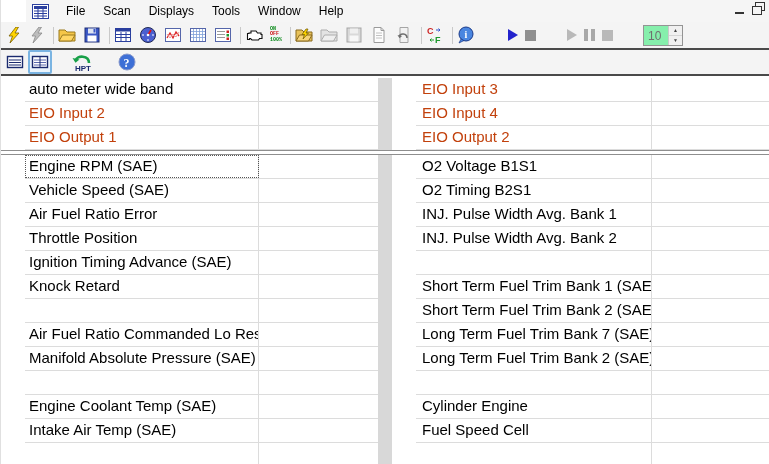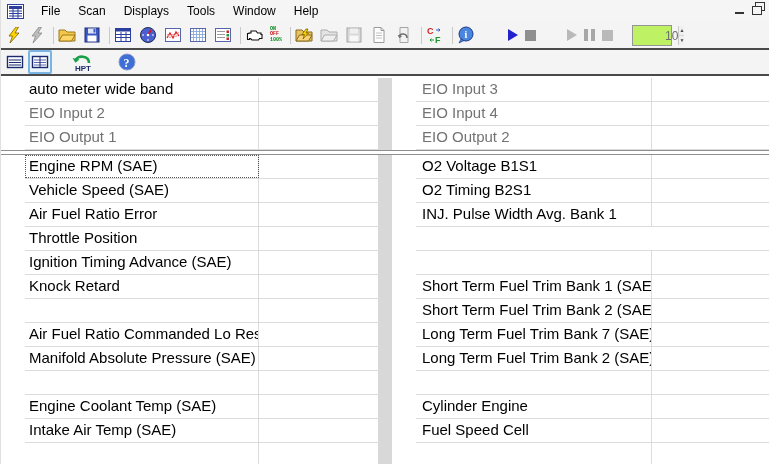--- a/index.html
+++ b/index.html
@@ -2,21 +2,21 @@
 <html><head>
 <meta charset="utf-8">
 <style>
   * { box-sizing: border-box; margin: 0; padding: 0; }
   html,body { width: 769px; height: 464px; overflow: hidden; background: #fff;
     font-family: "Liberation Sans", sans-serif; }
   body { position: relative; border-left: 1px solid #e0e0e0; }
 
   
   .menubar { height: 22px; background: #f5f5f5; display: flex; align-items: center;
-    padding-left: 6px; font-size: 12px; color: #000; position: relative; }
+    padding-left: 6px; font-size: 12px; color: #000; position: relative; margin-left: 25px; }
   .menubar .menu-item { padding: 3px 9px; cursor: default; }
   .mdi-icon { width: 17px; height: 15px; margin-right: 8px; }
   .win-controls { position: absolute; right: 4px; top: 2px; display: flex; gap: 8px; align-items: center; }
   .minbar { display:inline-block; width: 9px; height: 2px; background: #333; margin-top: 9px; }
 
   
   .tbar { background: #f4f4f4; display: flex; align-items: center; padding-left: 5px; }
   .tbar1 { height: 28px; border-bottom: 2px solid #4a4a4a; }
   .tbar2 { height: 26px; border-bottom: 2px solid #4a4a4a; }
   .tbar > * { margin-right: 7px; flex: none; }
@@ -24,42 +24,42 @@
   .ico { width: 18px; height: 18px; display: block; }
   .ico16 { width: 16px; height: 16px; display: block; }
   .onoff { font-size: 5px; font-weight: bold; line-height: 5.5px; font-family: "Liberation Mono", monospace; }
   .onoff .g { color: #0a8a1a; } .onoff .r { color: #cc1111; }
   .play-tri { width: 0; height: 0; border-top: 6px solid transparent; border-bottom: 6px solid transparent; border-left: 10px solid #2222cc; }
   .play-tri.dis { border-left-color: #b9b9b9; }
   .stop-sq { width: 11px; height: 11px; background: #8f8f8f; }
   .stop-sq.dis { background: #b9b9b9; }
   .pause-bars { display: flex; gap: 3px; }
   .pause-bars div { width: 4px; height: 12px; background: #a8a8a8; }
-  .spinner { margin-left: 12px; width: 40px; height: 21px; border: 1px solid #949494; background: #bef264; display: flex; padding-left: 28px; }
+  .spinner { margin-left: 23px; width: 40px; height: 21px; border: 1px solid #949494; background: #86efac; display: flex; }
   .spin-val { flex: 1; font-size: 12px; color: #6f6f6f; padding: 3px 0 0 4px; }
   .spin-btns { width: 14px; border-left: 1px solid #c9c9c9; display: flex; flex-direction: column; }
   .spin-btns div { flex: 1; font-size: 5px; line-height: 9px; text-align: center; color: #444; background: #f0f0f0; }
   .spin-btns .spin-up { border-bottom: 1px solid #d5d5d5; }
   .selbox { border: 2px solid #7ab4e2; border-radius: 2px; padding: 1px; background: #eaf4fc; }
   .mlPlay { margin-left: 26px; } .mlPlay2 { margin-left: 24px; }
 
   
   .grid-area { position: relative; background: #fff; padding-top: 2px; font-size: 15px; }
   .gsec { display: flex; }
   .pane { width: 377px; padding-left: 24px; }
   .pane.rp { width: 377px; }
   .strip { width: 15px; background: #d8d8d8; }
   .row { height: 24px; display: flex; border-bottom: 1px solid #dcdcdc; }
   .cell { height: 100%; white-space: nowrap; overflow: hidden; }
   .cell.name { padding: 2px 0 0 4px; border-right: 1px solid #dcdcdc; }
   .lp .cell.name { width: 250px; }
   .lp .cell.val { width: 127px; }
   .rp .cell.name { width: 252px; padding-left: 6px; }
   .rp .cell.val { width: 125px; }
-  .muted { color: #737373; }
+  .muted { color: #c2410c; }
   .selected { outline: 1px dotted #555; outline-offset: -1px; }
   .hdivider { height: 5px; background: #fff; border-top: 1px solid #8e8e8e; border-bottom: 1px solid #8e8e8e; }
 </style>
 </head>
 <body>
 
 <div class="menubar">
   <svg class="mdi-icon" viewBox="0 0 17 15">
     <rect x="0.5" y="0.5" width="16" height="14" fill="#fff" stroke="#2a3f9e" stroke-width="1"></rect>
     <rect x="2" y="2" width="13" height="3" fill="#2a3f9e"></rect>
@@ -312,20 +312,21 @@
       </div>
       <div class="row">
         <div class="cell name">O2 Timing B2S1</div>
         <div class="cell val"></div>
       </div>
       <div class="row">
         <div class="cell name">INJ. Pulse Width Avg. Bank 1</div>
         <div class="cell val"></div>
       </div>
       <div class="row">
+        <div class="cell name">INJ. Pulse Width Avg. Bank 2</div>
         <div class="cell val"></div>
       </div>
       <div class="row">
         <div class="cell name"></div>
         <div class="cell val"></div>
       </div>
       <div class="row">
         <div class="cell name">Short Term Fuel Trim Bank 1 (SAE</div>
         <div class="cell val"></div>
       </div>

